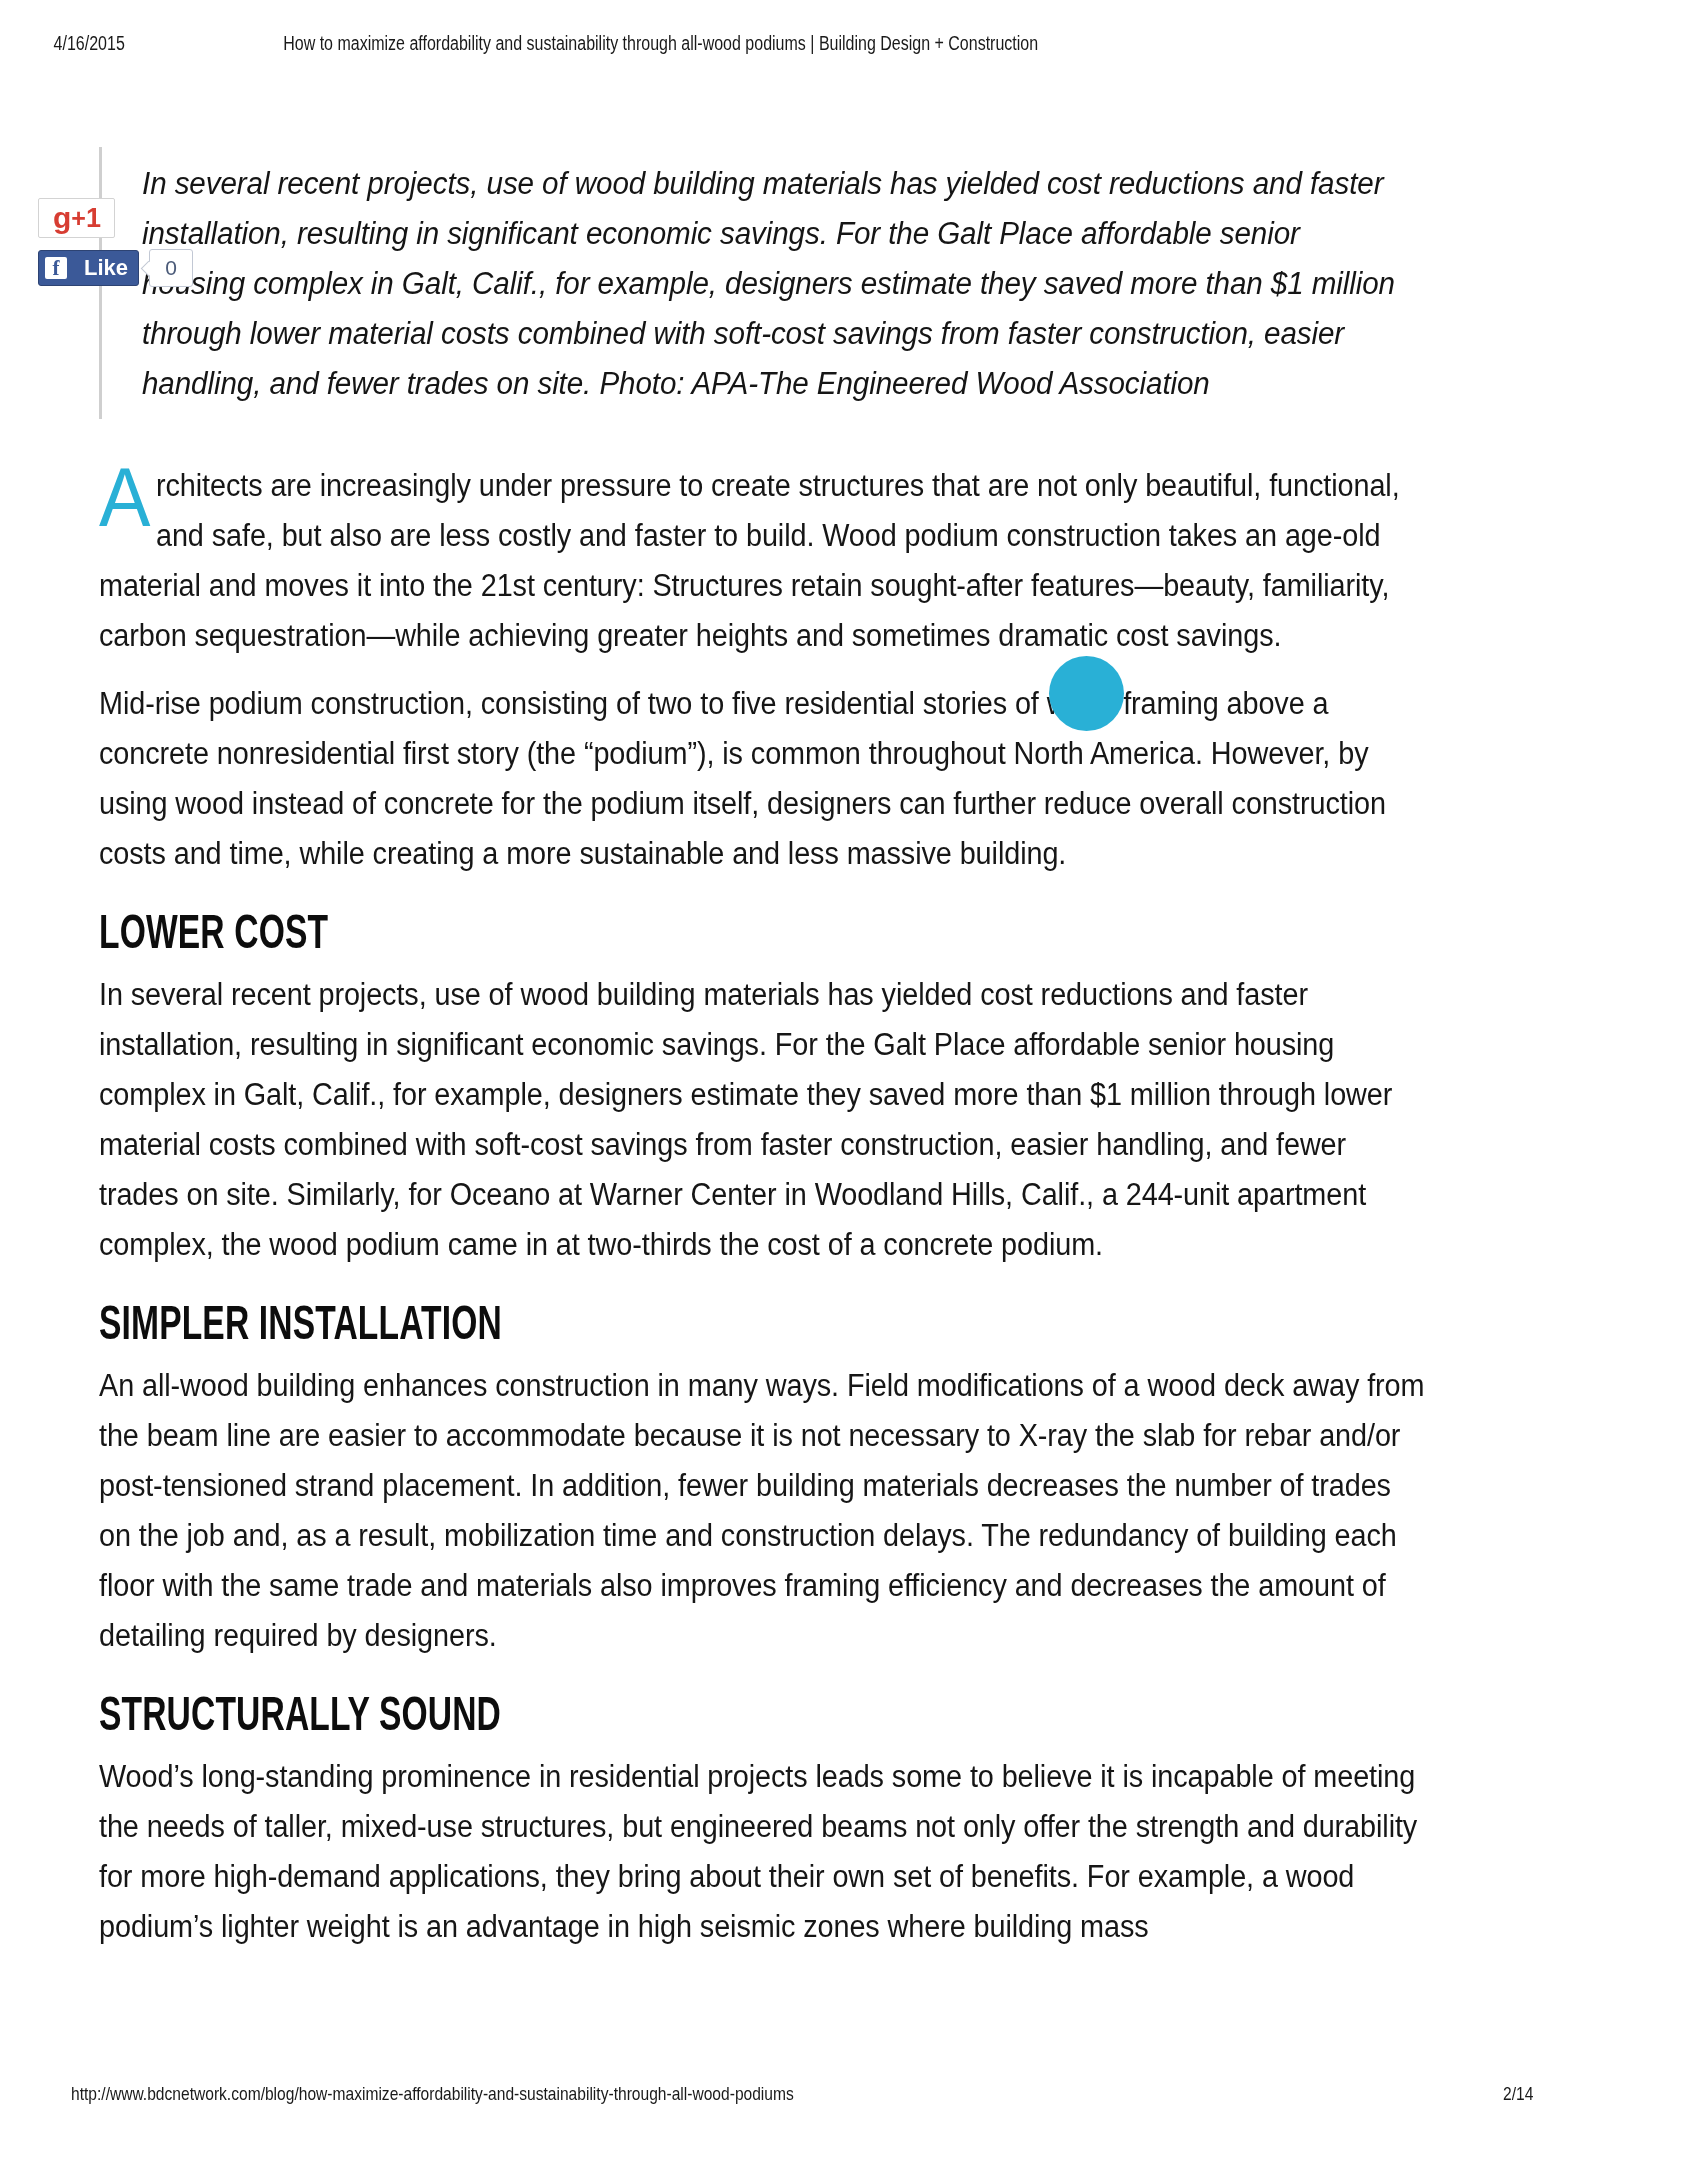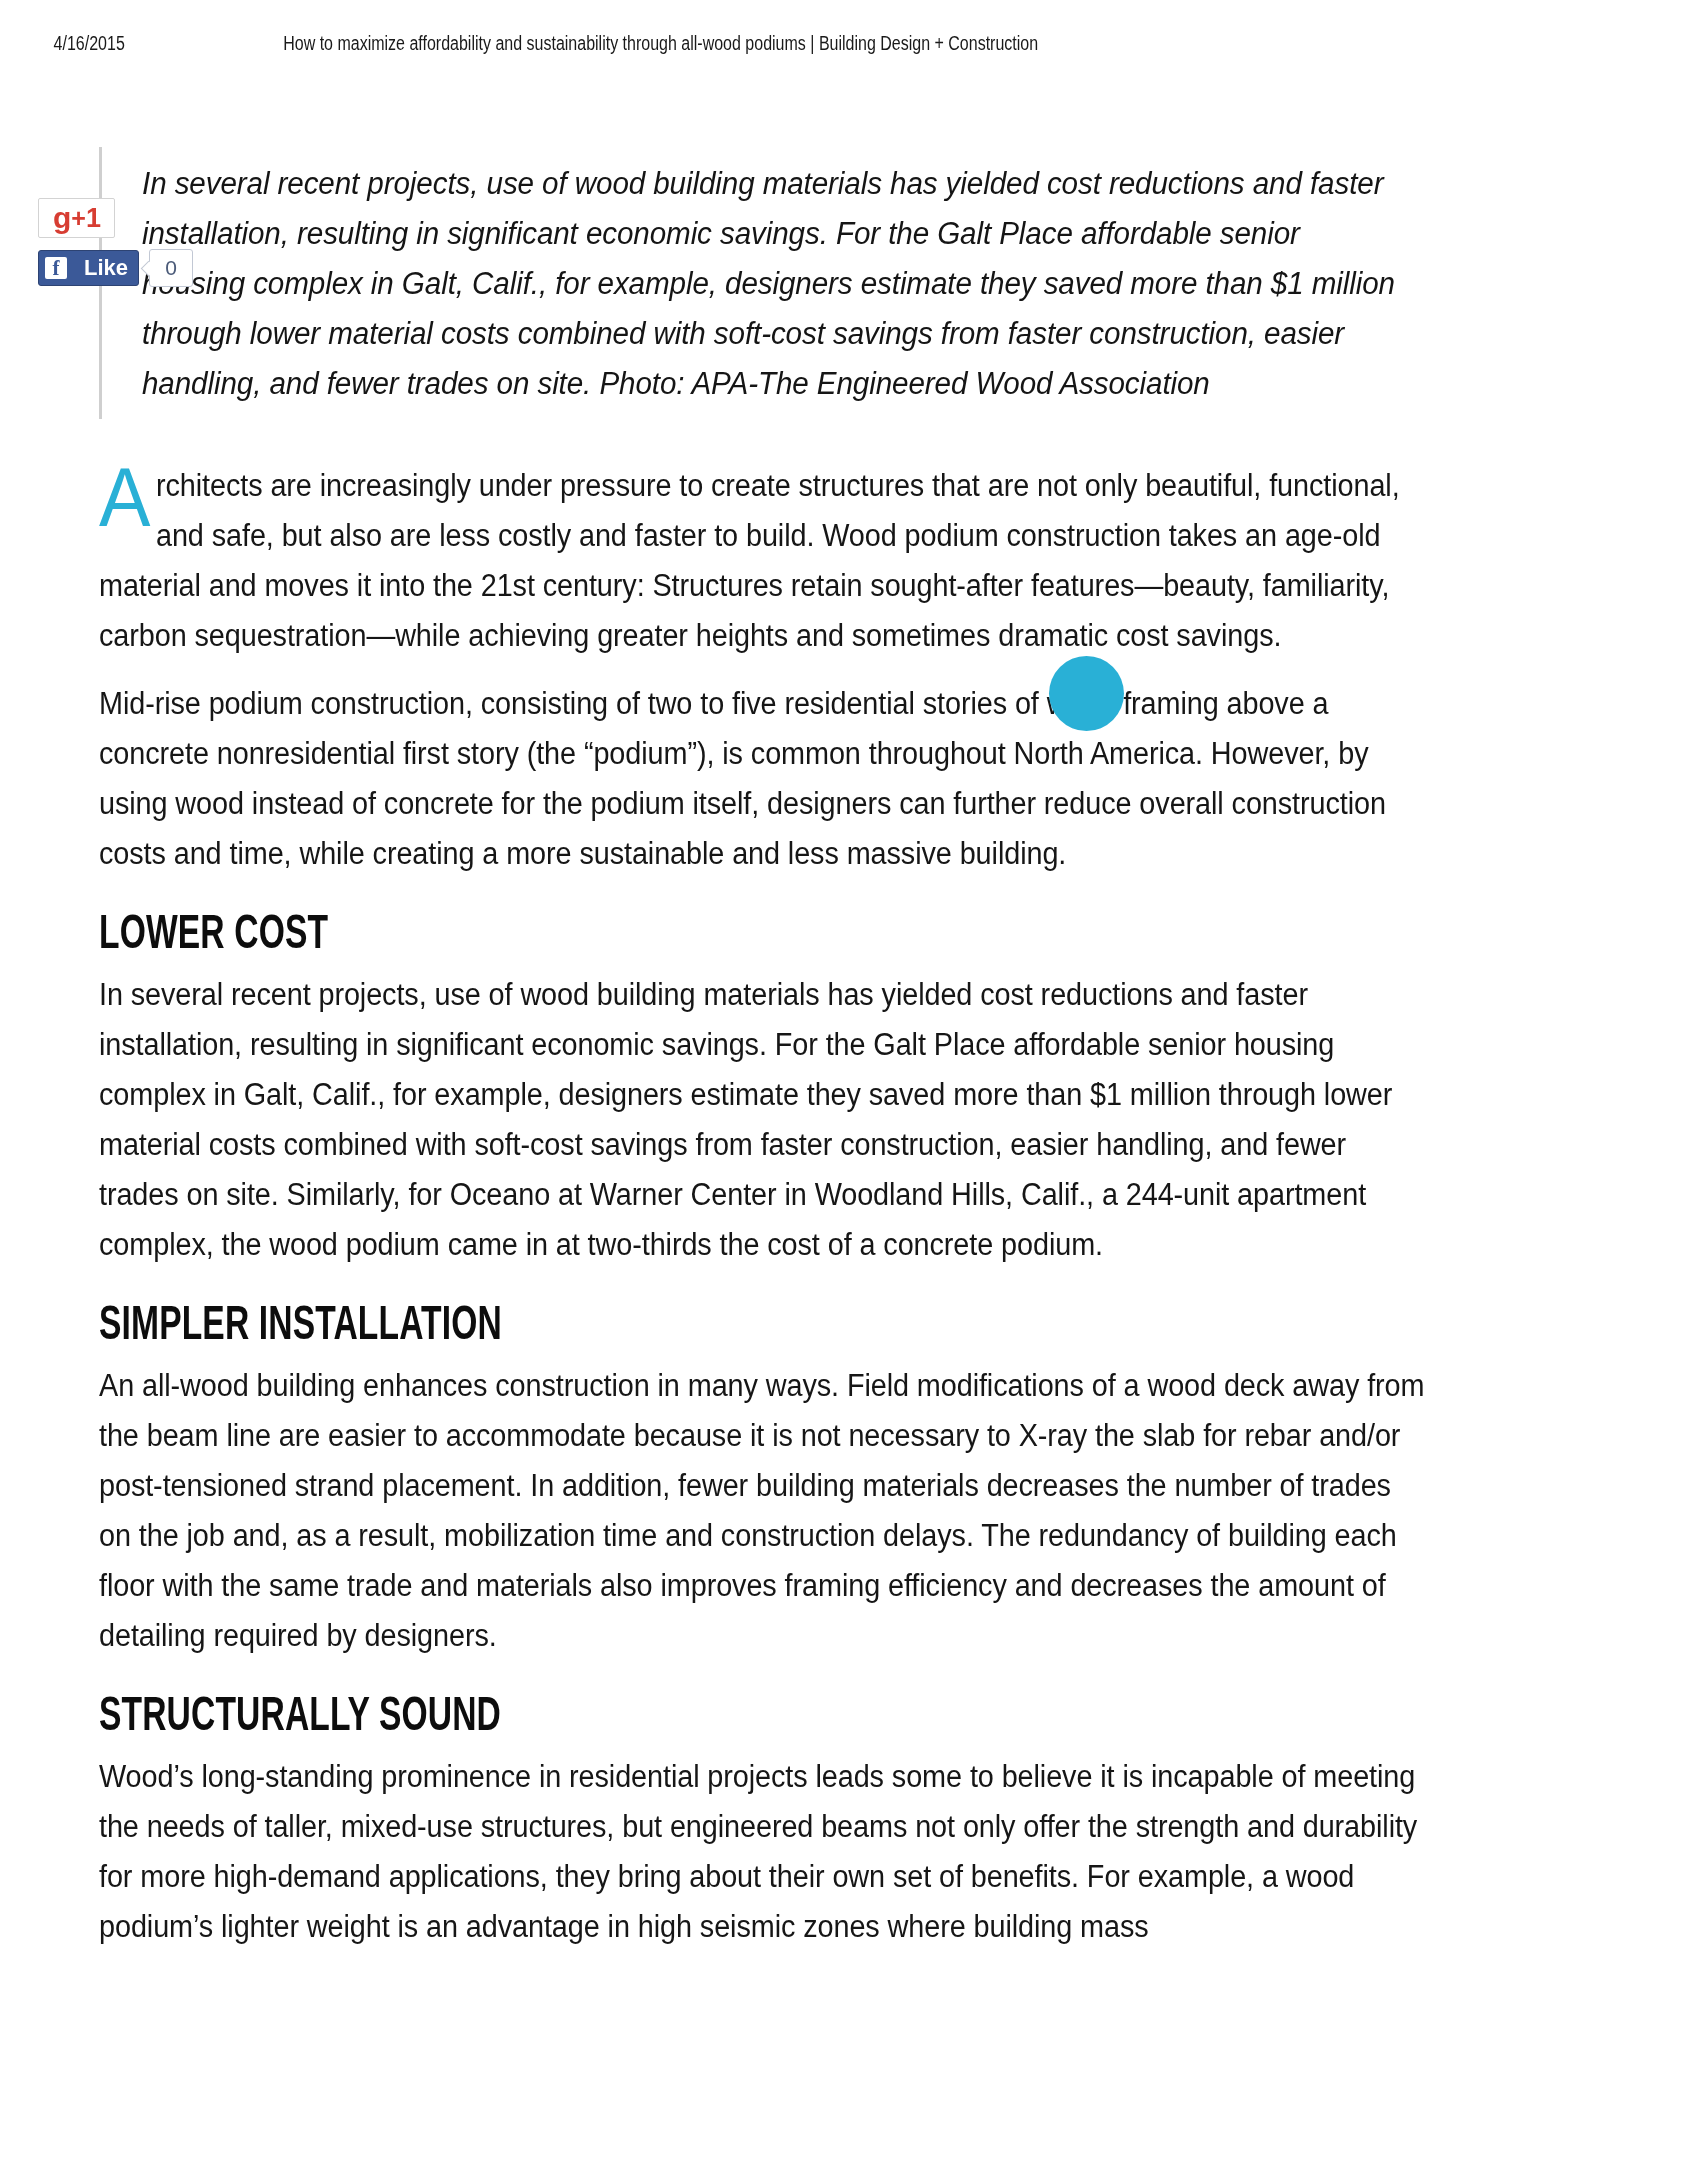--- a/index.html
+++ b/index.html
@@ -300,15 +300,19 @@
         <span class="fb-f">f</span>
         <span class="fb-like-label">Like</span>
       </div>
       <div class="fb-count">
         <span>0</span>
       </div>
     </div>
 
   </div>
 
+  <div class="print-footer">
+    <span class="pf-url">http://www.bdcnetwork.com/blog/how-maximize-affordability-and-sustainability-through-all-wood-podiums</span>
+    <span class="pf-page">2/14</span>
+  </div>
 
 </div>
 
 
 </body></html>

